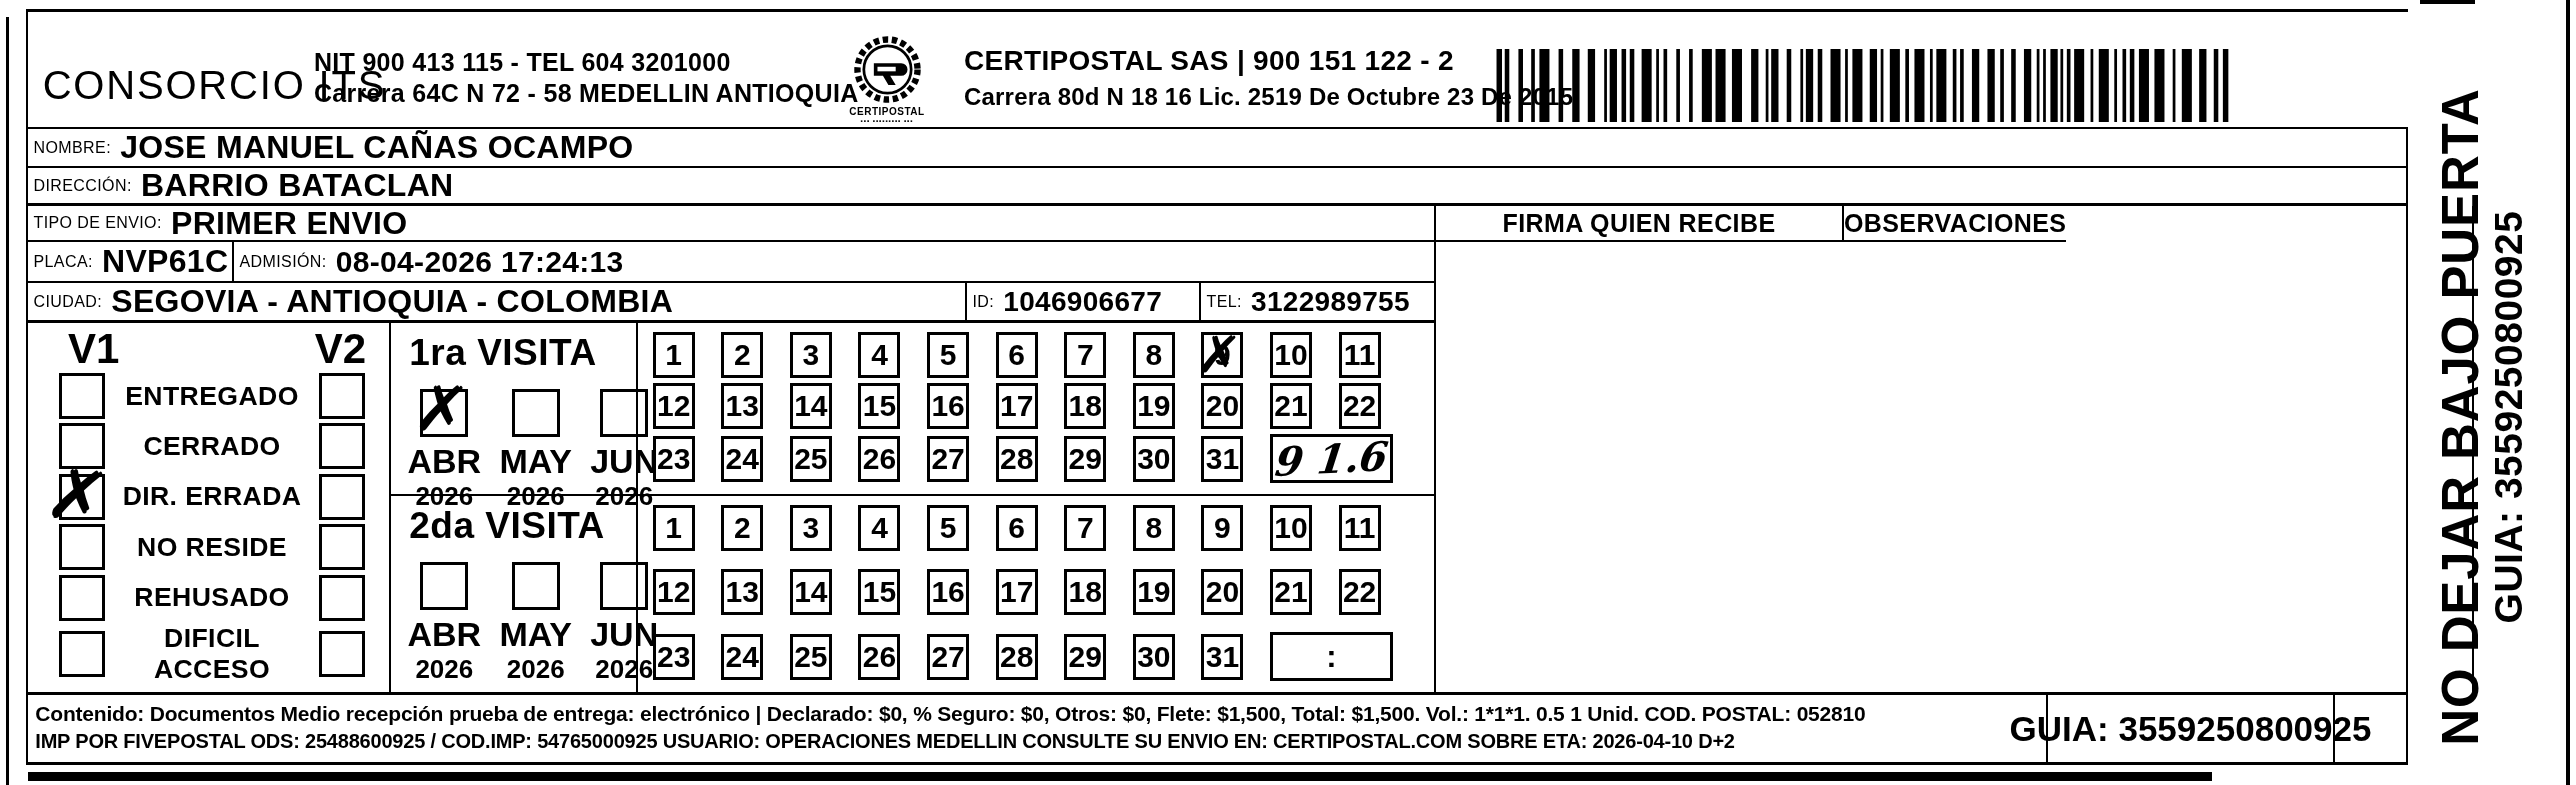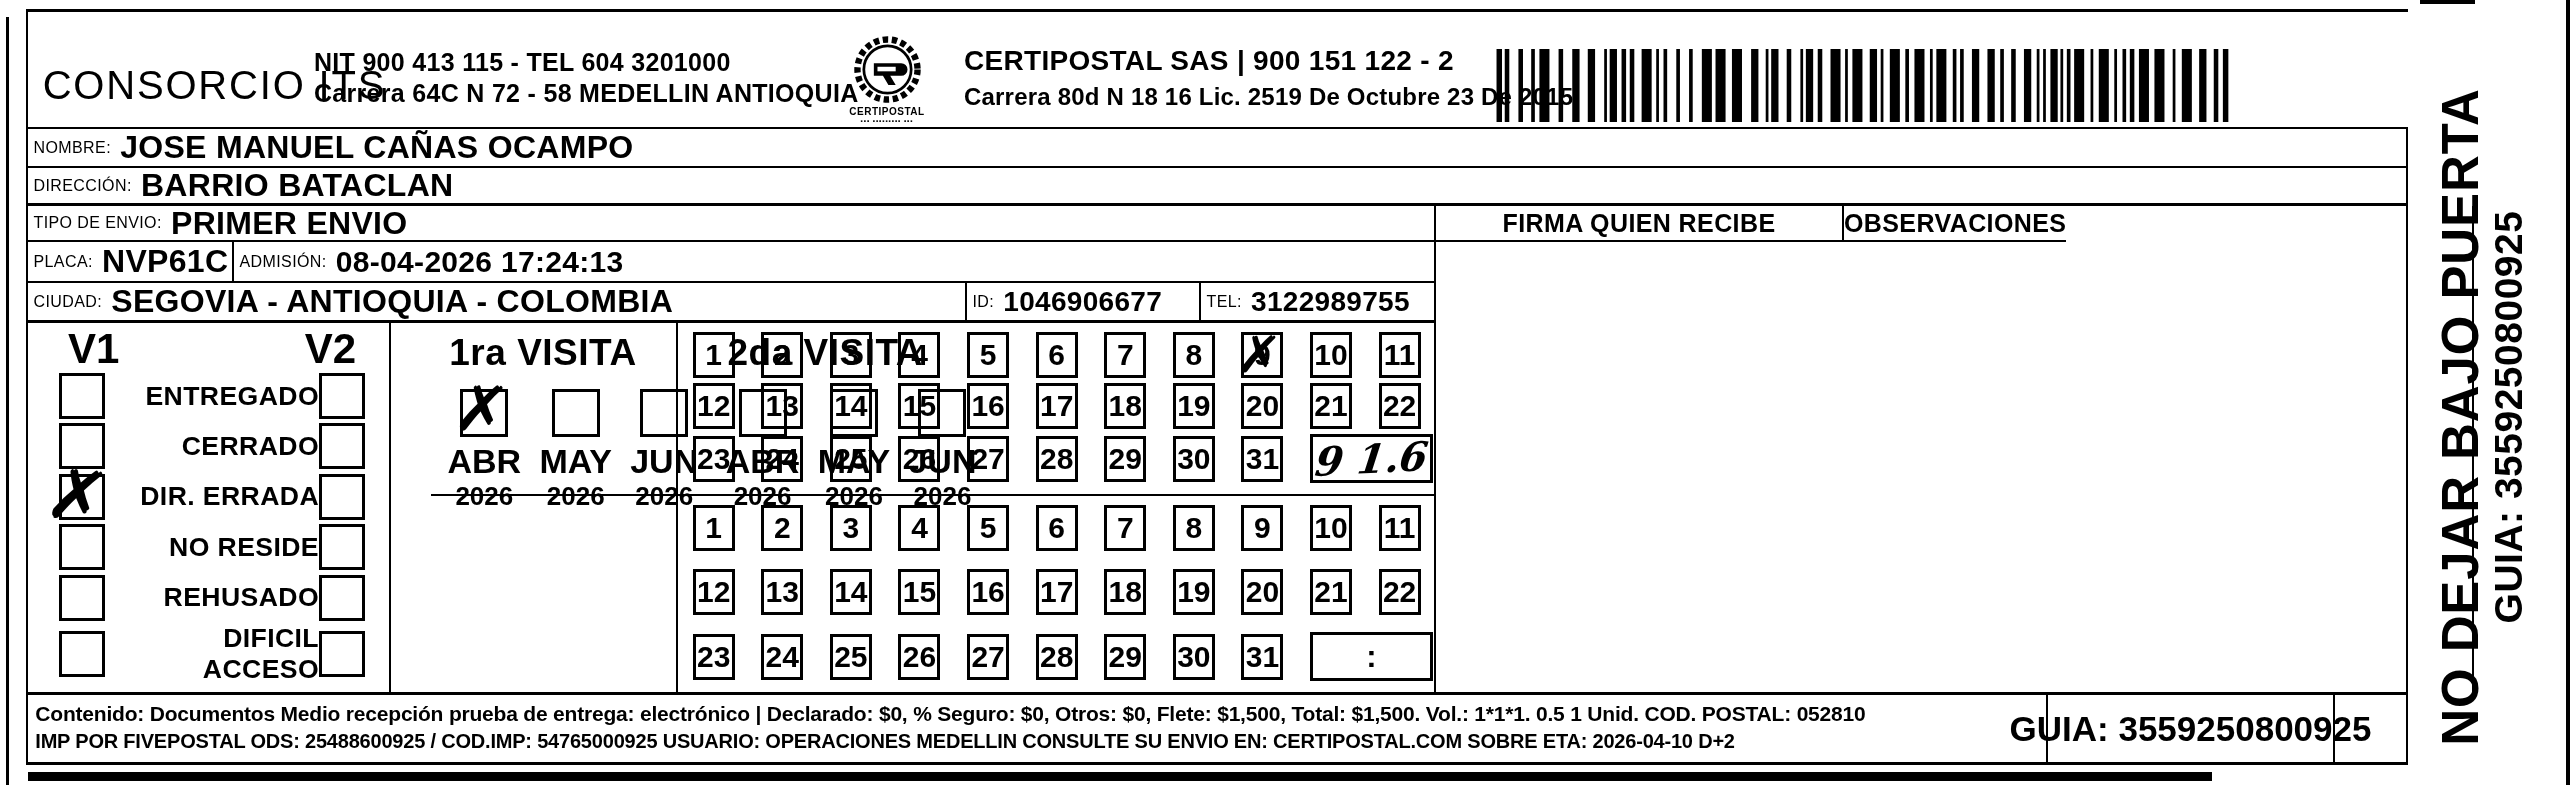--- a/index.html
+++ b/index.html
@@ -46,29 +46,29 @@
   .c-admision{flex:1;}
   .c-ciudad{width:939px;}
   .c-id{width:234px;}
   .c-tel{flex:1;}
   .c-id .val,.c-tel .val{font-size:28px;}
   .c-admision .val{font-size:30px;}
 
   
   .visits{flex:1;display:flex;min-height:0;}
   .status-panel{width:363px;border-right:2.7px solid #000;box-sizing:border-box;display:flex;flex-direction:column;padding:3.7px 0 7.3px 0;}
-  .v-head{display:flex;justify-content:space-between;padding:0 33px 0 40px;height:44px;align-items:center;}
+  .v-head{display:flex;justify-content:space-between;padding:0 23px 0 40px;height:44px;align-items:center;}
   .v-lbl{font-size:42px;font-weight:700;}
   .status-row{flex:1;display:flex;align-items:center;}
   .cbx{width:46px;height:46px;border:3.7px solid #000;box-sizing:border-box;position:relative;flex:none;}
   .status-row .cbx:first-child{margin-left:31px;}
   .status-row .cbx:last-child{margin-right:24px;}
-  .status-lbl{flex:1;text-align:right;font-size:26.6px;font-weight:700;letter-spacing:0.4px;}
-
-  .month-panel{width:247px;border-right:2.7px solid #000;box-sizing:border-box;display:flex;flex-direction:row;margin-left:40px;}
+  .status-lbl{flex:1;text-align:center;font-size:26.6px;font-weight:700;letter-spacing:0.4px;}
+
+  .month-panel{width:247px;border-right:2.7px solid #000;box-sizing:border-box;display:flex;flex-direction:column;}
   .m-half{box-sizing:border-box;padding:7.3px 11px;}
   .m-half.first{height:173px;border-bottom:2.7px solid #000;}
   .m-half.second{flex:1;}
   .visit-title{font-size:37px;font-weight:700;letter-spacing:0.5px;margin:1.8px 0 0 7.3px;white-space:nowrap;}
   .m-cols{display:flex;gap:18.3px;margin:14.7px 0 0 5.5px;}
   .m-col{display:flex;flex-direction:column;align-items:center;}
   .m-col .cbx{width:48px;height:48px;}
   .m-lab{font-size:34px;font-weight:700;margin-top:5.5px;}
   .m-year{font-size:26px;font-weight:700;}
 

